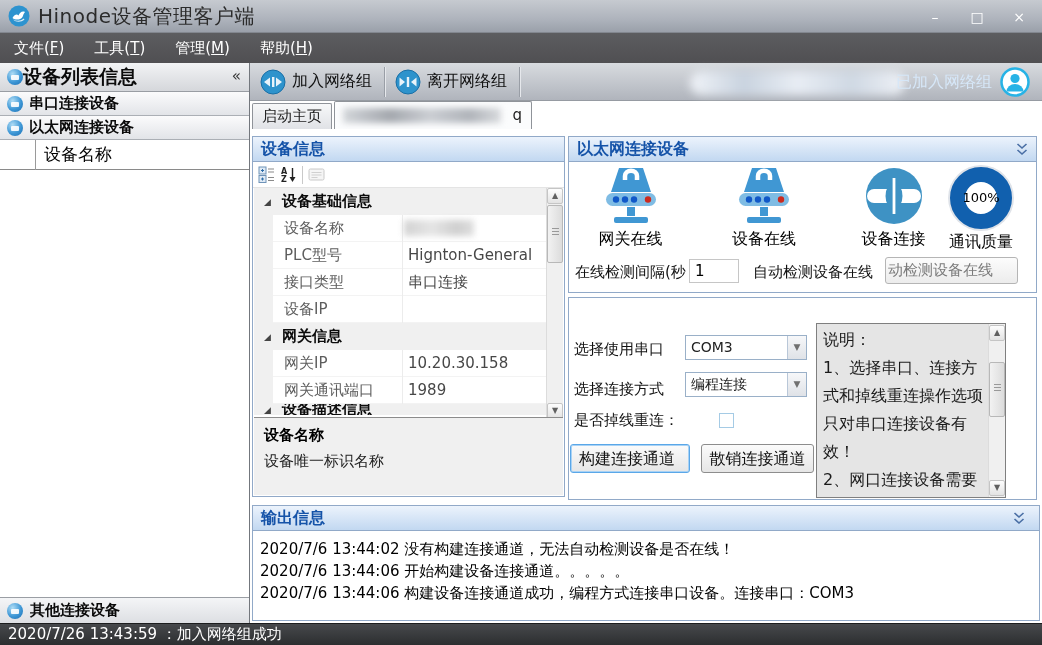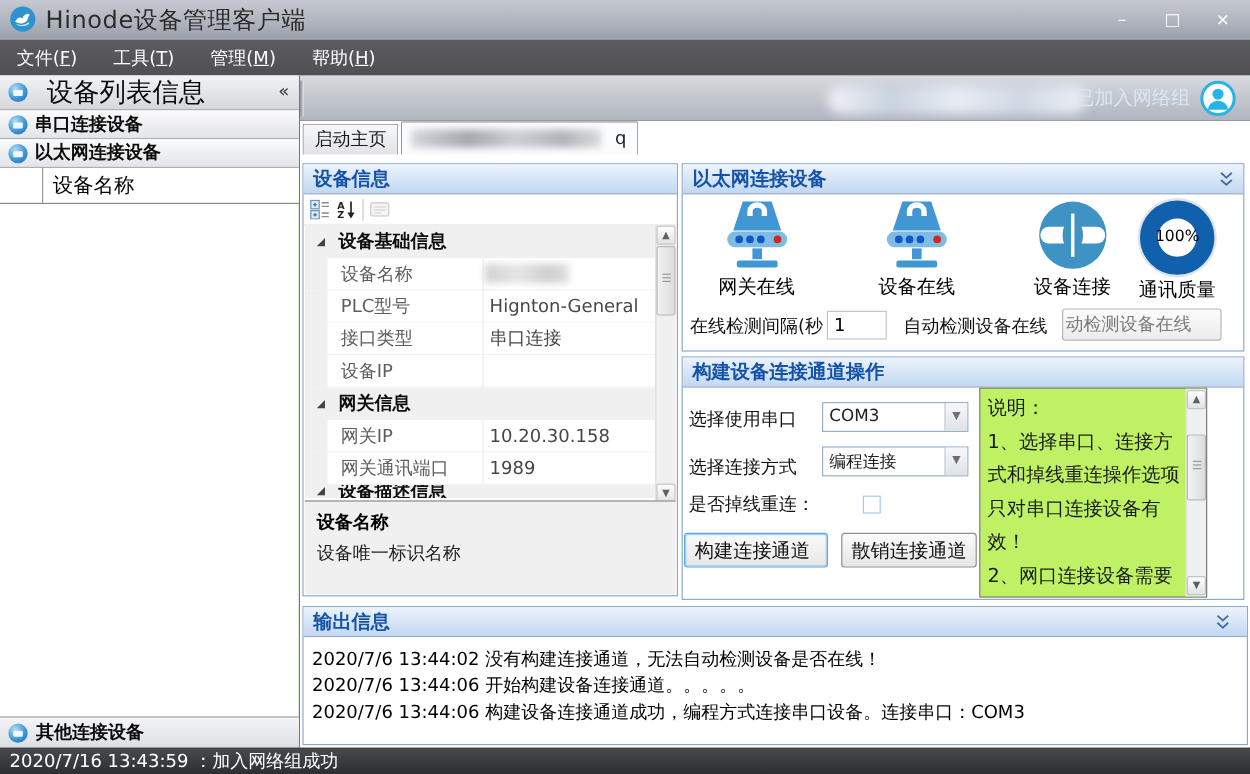--- a/index.html
+++ b/index.html
@@ -19,21 +19,21 @@
   .menubar { position:absolute; left:0; top:33px; width:1042px; height:30px;
     background:linear-gradient(#5c5d60,#504f52); display:flex; align-items:center; gap:30px; padding-left:14px; }
   .menu-item { color:#fff; font-size:15px; }
   .menu-item u { text-decoration:underline; }
 
   
   .sidebar { position:absolute; left:0; top:63px; width:250px; height:560px; background:#fff; border-right:1px solid #73777d; }
   .sb-header { position:absolute; left:0; top:0; width:100%; height:29px;
     background:linear-gradient(#f2f3f5,#d5d7db); border-bottom:1px solid #999da3;
     display:flex; align-items:center; }
-  .sb-header .lbl { font-size:22px; font-weight:normal; color:#0b0b0b; margin-left:16px; }
+  .sb-header .lbl { font-size:19px; font-weight:bold; color:#0b0b0b; margin-left:0; }
   .sb-collapse { position:absolute; right:8px; top:4px; font-size:15px; color:#333; }
   .sb-group { position:absolute; left:0; width:100%; height:24px;
     background:linear-gradient(#fbfbfc,#e2e4e8); border-bottom:1px solid #abafb5;
     display:flex; align-items:center; }
   .sb-group .lbl { font-size:15px; font-weight:bold; color:#0b0b0b; margin-left:6px; }
   .sphere { width:16px; height:16px; border-radius:50%; margin-left:7px; flex:0 0 auto;
     background:radial-gradient(circle at 35% 30%, #aedcf5, #3d97d6 55%, #1a6bb0); position:relative; }
   .sphere::after { content:""; position:absolute; left:4px; top:6px; width:8px; height:5px;
     background:#fff; border-radius:1px; opacity:.9; }
   .sb-table-header { position:absolute; left:0; top:77px; width:100%; height:30px; background:#fff;
@@ -130,21 +130,21 @@
   .combo .val { flex:1; font-size:14px; color:#222; padding:3px 16px 0 5px; overflow:hidden; white-space:nowrap; }
   .combo .arrow { width:19px; border-left:1px solid #b9c7d8; background:linear-gradient(#f6f7f9,#dfe2e7);
     color:#707070; font-size:9px; text-align:center; line-height:23px; }
   .checkbox { position:absolute; left:150px; top:2px; width:15px; height:15px; background:#fff;
     border:1px solid #a5cbe5; }
   .chan-btn { position:absolute; top:0; height:29px; background:linear-gradient(#fbfbfb,#e6e6e6);
     border:1px solid #8d8d8d; border-radius:3px; overflow:hidden; white-space:nowrap; text-align:center; }
   .chan-btn span { font-size:16px; color:#111; line-height:27px; display:inline-block; }
   .chan-btn.focus { border-color:#5aa7e8; box-shadow:0 0 0 1px #a8d2f5 inset; }
   .chan-btn.focus span { margin-left:-6px; }
-  .note-box { position:absolute; left:247px; top:25px; width:190px; height:175px; background:#bef264;
+  .note-box { position:absolute; left:247px; top:25px; width:190px; height:175px; background:#e5e5e5;
     border:1px solid #7f7f7f; }
   .note-text { position:absolute; left:6px; right:20px; top:2px; bottom:2px; overflow:hidden;
     font-size:16px; line-height:28px; color:#1a1a1a; }
 
   
   .log-area { position:absolute; left:1px; right:1px; top:25px; bottom:1px; background:#fff; padding:7px 6px; }
   .log-line { font-size:15px; color:#000; line-height:22px; white-space:nowrap; }
 
   
   .statusbar { position:absolute; left:0; bottom:0; width:1042px; height:22px;
@@ -173,21 +173,39 @@
   </div>
 
   <div class="menubar">
     <span class="menu-item"><span>文件(</span><u>F</u><span>)</span></span>
     <span class="menu-item"><span>工具(</span><u>T</u><span>)</span></span>
     <span class="menu-item"><span>管理(</span><u>M</u><span>)</span></span>
     <span class="menu-item"><span>帮助(</span><u>H</u><span>)</span></span>
   </div>
 
   <div class="toolbar">
+    <div class="tbtn">
+      <svg width="26" height="26" viewBox="0 0 26 26">
+        <circle cx="13" cy="13" r="12" fill="#2e93cc" stroke="#1a6fa6" stroke-width="1"></circle>
+        <polygon points="4,13 10,8.5 10,17.5" fill="#e9f3fa"></polygon>
+        <polygon points="22,13 16,8.5 16,17.5" fill="#e9f3fa"></polygon>
+        <rect x="12" y="8" width="2.4" height="10" fill="#e9f3fa"></rect>
+      </svg>
+      <span class="lbl">加入网络组</span>
+    </div>
     <div class="tsep"></div>
+    <div class="tbtn">
+      <svg width="26" height="26" viewBox="0 0 26 26">
+        <circle cx="13" cy="13" r="12" fill="#2e93cc" stroke="#1a6fa6" stroke-width="1"></circle>
+        <polygon points="10,13 4.5,8.5 4.5,17.5" fill="#e9f3fa"></polygon>
+        <polygon points="16,13 21.5,8.5 21.5,17.5" fill="#e9f3fa"></polygon>
+        <rect x="11.8" y="8" width="2.4" height="10" fill="#e9f3fa"></rect>
+      </svg>
+      <span class="lbl">离开网络组</span>
+    </div>
     <div class="tsep"></div>
     <div class="blur-blob"></div>
     <span class="net-status">已加入网络组</span>
     <svg class="user-ic" viewBox="0 0 30 30">
       <circle cx="15" cy="15" r="13.5" fill="#ffffff" stroke="#27b3e6" stroke-width="2.5"></circle>
       <circle cx="15" cy="11.5" r="4.6" fill="#27b3e6"></circle>
       <path d="M6.5 24.5 a8.5,7.5 0 0 1 17,0 Z" fill="#27b3e6"></path>
     </svg>
   </div>
 
@@ -371,21 +389,20 @@
         <span class="l1">在线检测间隔(秒</span>
         <input class="interval-input" value="1" style="">
         <span class="l2">自动检测设备在线</span>
         <div class="auto-btn">
           <span>自动检测设备在线</span>
         </div>
       </div>
     </div>
 
     <div class="panel" style="left:318px; top:168px; width:469px; height:203px;">
-      <div class="panel-header">构建设备连接通道操作</div>
 
       <span class="ch-row-label" style="top:42px;">选择使用串口</span>
       <div class="combo" style="top:37px;">
         <span class="val">COM3</span>
         <span class="arrow">▼</span>
       </div>
 
       <span class="ch-row-label" style="top:82px;">选择连接方式</span>
       <div class="combo" style="top:74px;justify-content:flex-end;">
         <span class="val">编程连接</span>
@@ -430,16 +447,16 @@
       <div class="log-area">
         <div class="log-line">2020/7/6 13:44:02 没有构建连接通道，无法自动检测设备是否在线！</div>
         <div class="log-line">2020/7/6 13:44:06 开始构建设备连接通道。。。。。</div>
         <div class="log-line">2020/7/6 13:44:06 构建设备连接通道成功，编程方式连接串口设备。连接串口：COM3</div>
       </div>
     </div>
 
   </div>
 
   <div class="statusbar">
-    <span>2020/7/16 13:43:59  ：加入网络组成功</span>
+    <span>2020/7/26 13:43:59  ：加入网络组成功</span>
   </div>
 
 </div>
 
 </body></html>

